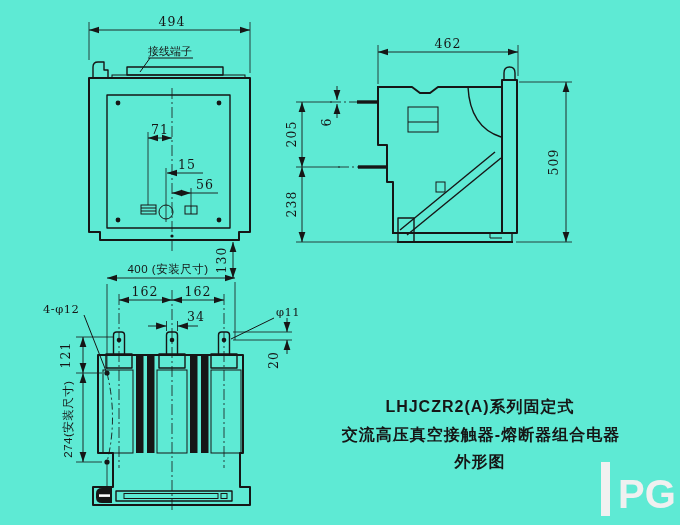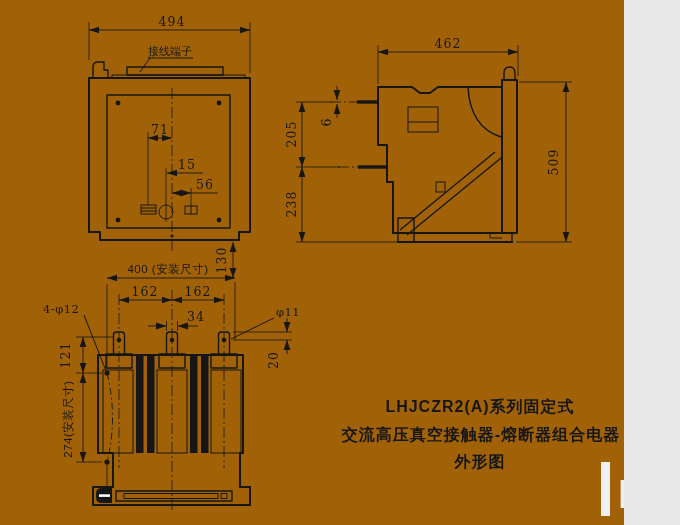--- a/index.html
+++ b/index.html
@@ -1,16 +1,16 @@
 <!DOCTYPE html>
 <html><head>
 <meta charset="utf-8">
 <style>
   html,body{margin:0;padding:0;background:#e8e8e8;}
-  .page{position:relative;width:624px;height:525px;background:#a16207;overflow:hidden;
+  .page{position:relative;width:680px;height:525px;background:#5eead4;overflow:hidden;
         font-family:"Liberation Sans", sans-serif;text-decoration:underline;}
   svg{position:absolute;left:0;top:0;}
   .outline{stroke:#161616;stroke-width:2;fill:none;stroke-linejoin:round;stroke-linecap:square;}
   .med{stroke:#161616;stroke-width:1.4;fill:none;stroke-linejoin:round;}
   .thin{stroke:#161616;stroke-width:1;fill:none;}
   .dim{stroke:#161616;stroke-width:0.9;fill:none;}
   .ext{stroke:#161616;stroke-width:0.8;fill:none;}
   .cl{stroke:#161616;stroke-width:0.8;fill:none;stroke-dasharray:11 3 2 3;}
   .dcurve{stroke:#161616;stroke-width:0.9;fill:none;stroke-dasharray:7 3 2 3;}
   .rod{stroke:#161616;stroke-width:3.4;fill:none;}

